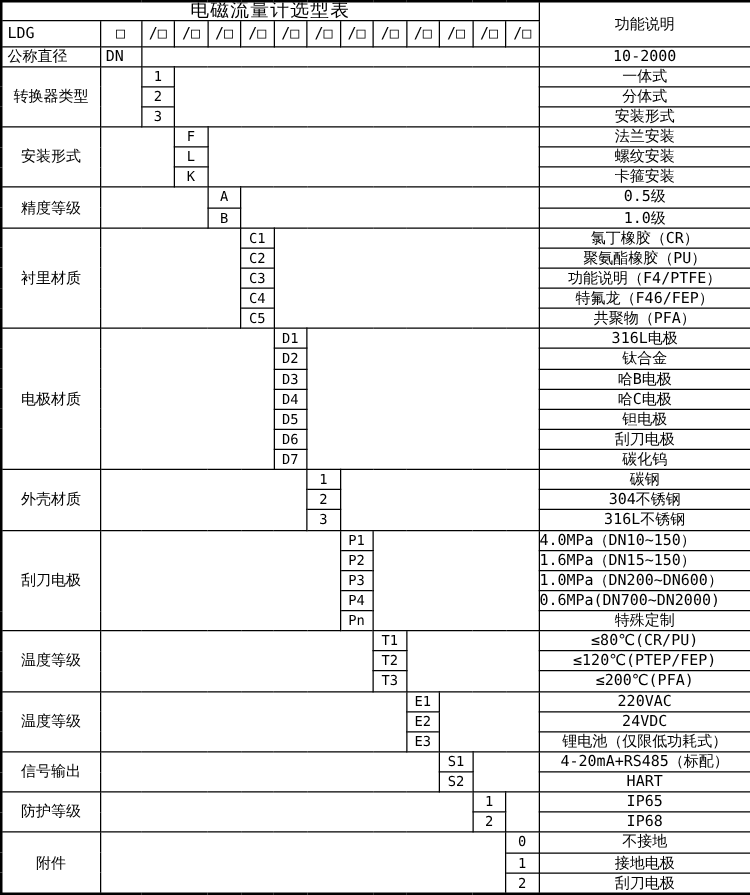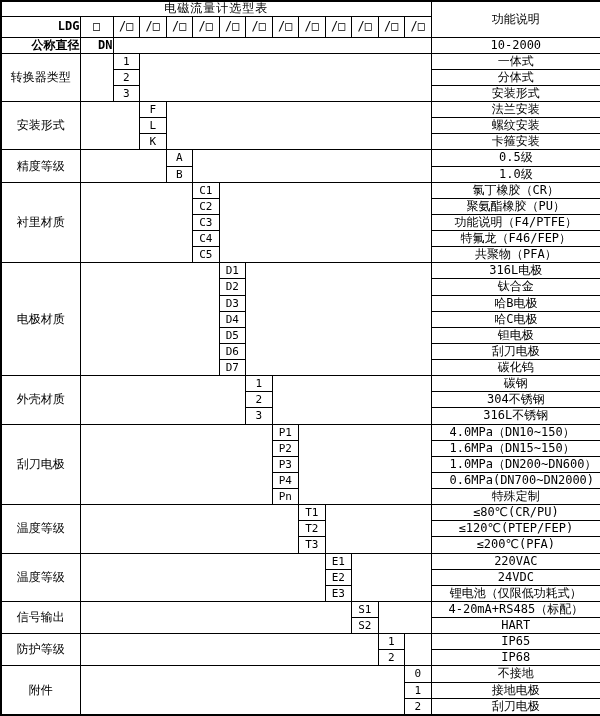--- a/index.html
+++ b/index.html
@@ -17,23 +17,23 @@
     font-size:12px;
     line-height:13px;
     text-align:center;
     vertical-align:middle;
     color:#000;
     overflow:hidden;
     white-space:nowrap;
   }
   tr.title-row{height:15px;}
   tr.model-row{height:21px;}
-  td.title-cell{font-size:12px;letter-spacing:1px;}
-  td.lbl-left{text-align:right;padding-left:4px;font-weight:bold;}
-  td.desc-left{text-align:left;padding-left:18px;}
+  td.title-cell{font-size:15px;letter-spacing:1px;}
+  td.lbl-left{text-align:left;padding-left:4px;}
+  td.desc-left{text-align:left;padding-left:0;}
   td.code-cell{font-size:11px;}
 </style>
 </head>
 <body>
 
 <table>
   <colgroup>
     <col style="width:79px">
       <col style="width:33px">
     <col style="width:26.5px">

